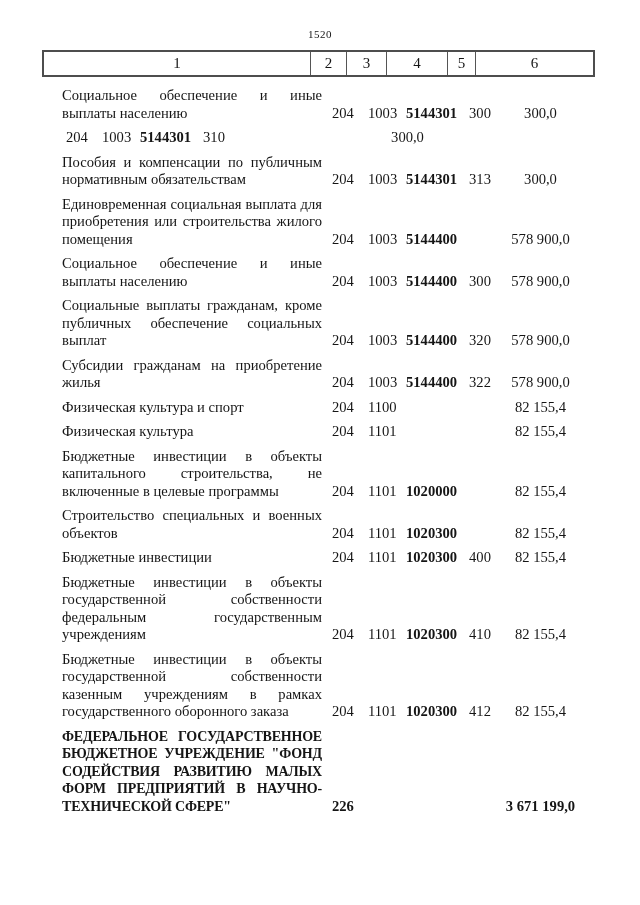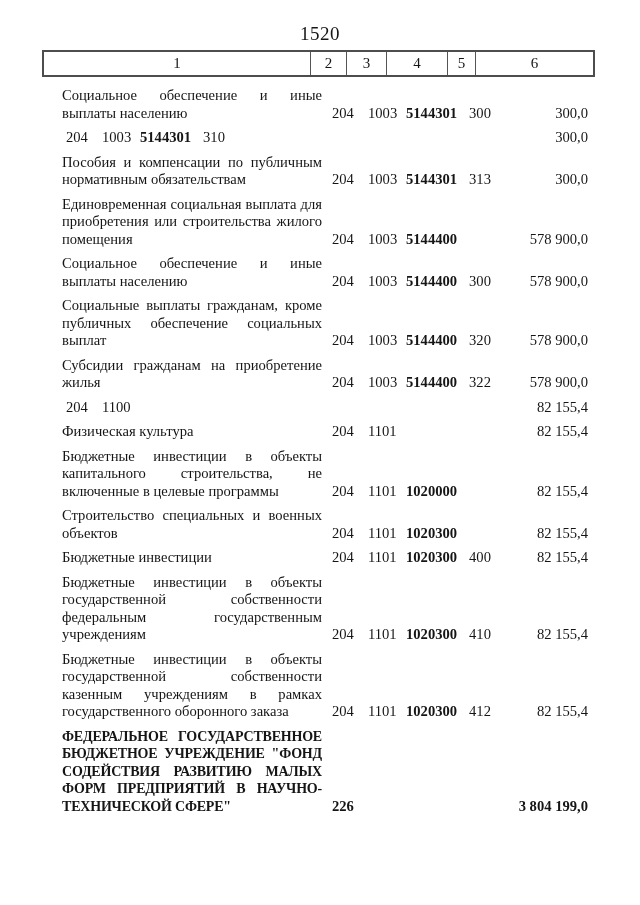--- a/index.html
+++ b/index.html
@@ -11,21 +11,21 @@
     width: 640px;
     height: 905px;
     font-family: "Liberation Serif", "DejaVu Serif", serif;
     color: #151515;
     overflow: hidden;
     position: relative;
   }
   .page-number {
     text-align: center;
     padding-top: 26px;
-    font-size: 19px;
+    font-size: 11px;
     line-height: 16px;
     letter-spacing: 0.5px;
   }
   
   .header-table {
     margin: 8px 0 0 42px;
     width: 553px;
     height: 27px;
     display: flex;
     border: 2px solid #4d4d4d;
@@ -64,21 +64,21 @@
   .row .c1 {
     width: 266px;
     box-sizing: border-box;
     text-align: justify;
     padding-right: 6px;
   }
   .row .c2 { width: 36px; box-sizing: border-box; padding-left: 4px; }
   .row .c3 { width: 40px; box-sizing: border-box; padding-left: 4px; }
   .row .c4 { width: 61px; box-sizing: border-box; padding-left: 2px; font-weight: bold; }
   .row .c5 { width: 28px; box-sizing: border-box; padding-left: 2px; text-align: center; }
-  .row .c6 { flex: 1 1 auto; text-align: right; padding-right: 7px; }
+  .row .c6 { flex: 1 1 auto; text-align: center; padding-right: 7px; }
   .row.bold { font-weight: bold; }
   .row.bold .c1 { font-size: 14px; letter-spacing: -0.2px; }
 </style>
 </head>
 <body>
 
 <div class="page-number">1520</div>
 
 <div class="header-table">
   <div class="header-cell hc1">1</div>
@@ -139,20 +139,21 @@
   </div>
     <div class="row">
     <div class="c1">Субсидии гражданам на приобретение жилья</div>
     <div class="c2">204</div>
     <div class="c3">1003</div>
     <div class="c4">5144400</div>
     <div class="c5">322</div>
     <div class="c6">578 900,0</div>
   </div>
     <div class="row">
+    <div class="c1">Физическая культура и спорт</div>
     <div class="c2">204</div>
     <div class="c3">1100</div>
     <div class="c4"></div>
     <div class="c5"></div>
     <div class="c6">82 155,4</div>
   </div>
     <div class="row">
     <div class="c1">Физическая культура</div>
     <div class="c2">204</div>
     <div class="c3">1101</div>
@@ -199,15 +200,15 @@
     <div class="c4">1020300</div>
     <div class="c5">412</div>
     <div class="c6">82 155,4</div>
   </div>
     <div class="row bold">
     <div class="c1">ФЕДЕРАЛЬНОЕ ГОСУДАРСТВЕННОЕ БЮДЖЕТНОЕ УЧРЕЖДЕНИЕ "ФОНД СОДЕЙСТВИЯ РАЗВИТИЮ МАЛЫХ ФОРМ ПРЕДПРИЯТИЙ В НАУЧНО-ТЕХНИЧЕСКОЙ СФЕРЕ"</div>
     <div class="c2">226</div>
     <div class="c3"></div>
     <div class="c4"></div>
     <div class="c5"></div>
-    <div class="c6">3 804 199,0</div>
+    <div class="c6">3 671 199,0</div>
   </div>
   </div>
 
 </body></html>

